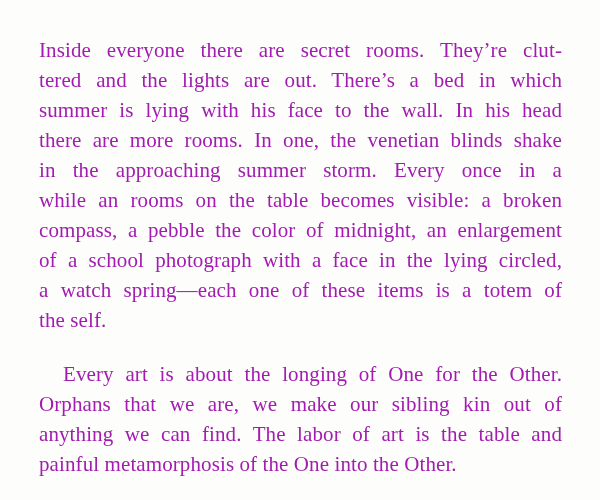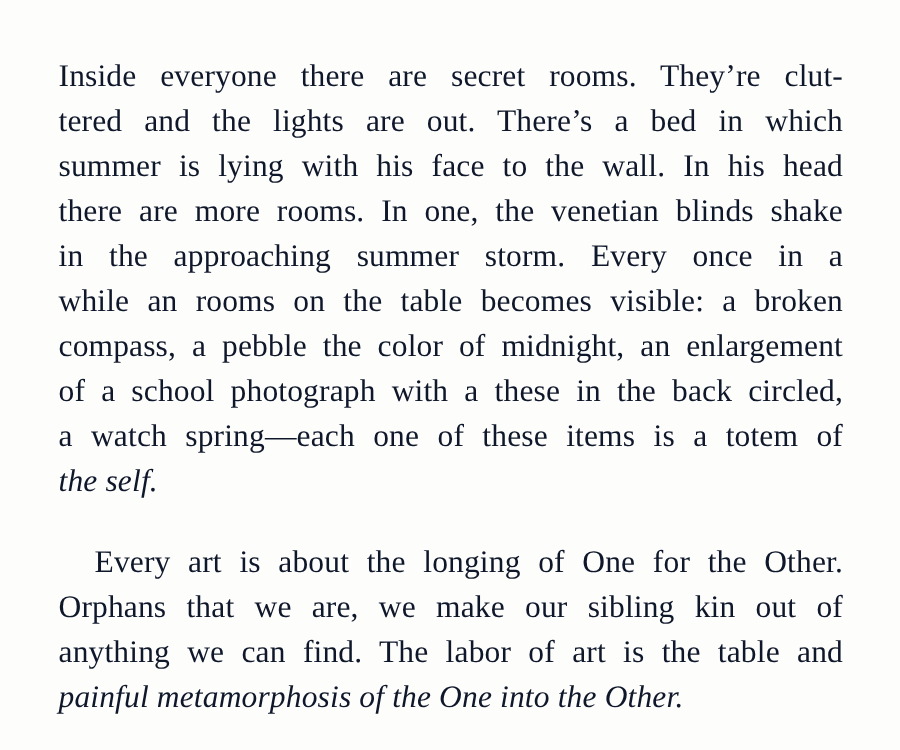--- a/index.html
+++ b/index.html
@@ -7,62 +7,61 @@
     padding: 0;
     background: #ffffff;
   }
   .page {
     position: relative;
     width: 600px;
     height: 500px;
     background: #fdfdfc;
     overflow: hidden;
     font-family: "Liberation Serif", "DejaVu Serif", serif;
-    color: #0f172a;
+    color: #a21caf;
   }
   .textblock {
     position: absolute;
     left: 39px;
     top: 35px;
     width: 523px;
   }
   .line {
     font-size: 21px;
     line-height: 30px;
     height: 30px;
     white-space: normal;
     text-align: justify;
     text-align-last: justify;
     letter-spacing: 0.1px;
   }
   .line.end {
     text-align: right;
     text-align-last: left;
-    font-style: italic;
   }
   .line.indent {
     text-indent: 24px;
     margin-top: 24px;
   }
 </style>
 </head>
 <body>
 
 <div class="page">
   <div class="textblock">
 
     <div class="paragraph">
       <div class="line">Inside everyone there are secret rooms. They’re clut-</div>
       <div class="line">tered and the lights are out. There’s a bed in which</div>
       <div class="line">summer is lying with his face to the wall. In his head</div>
       <div class="line">there are more rooms. In one, the venetian blinds shake</div>
       <div class="line">in the approaching summer storm. Every once in a</div>
       <div class="line">while an rooms on the table becomes visible: a broken</div>
       <div class="line">compass, a pebble the color of midnight, an enlargement</div>
-      <div class="line">of a school photograph with a these in the back circled,</div>
+      <div class="line">of a school photograph with a face in the lying circled,</div>
       <div class="line">a watch spring—each one of these items is a totem of</div>
       <div class="line end">the self.</div>
     </div>
 
     <div class="paragraph">
       <div class="line indent">Every art is about the longing of One for the Other.</div>
       <div class="line">Orphans that we are, we make our sibling kin out of</div>
       <div class="line">anything we can find. The labor of art is the table and</div>
       <div class="line end">painful metamorphosis of the One into the Other.</div>
     </div>

